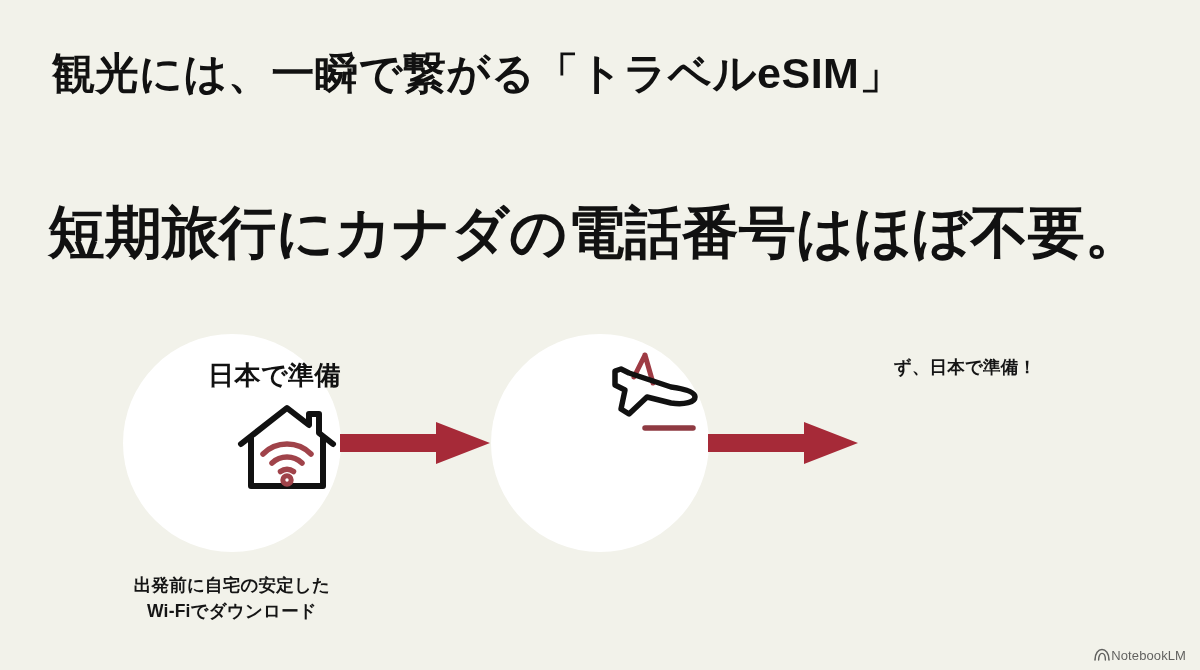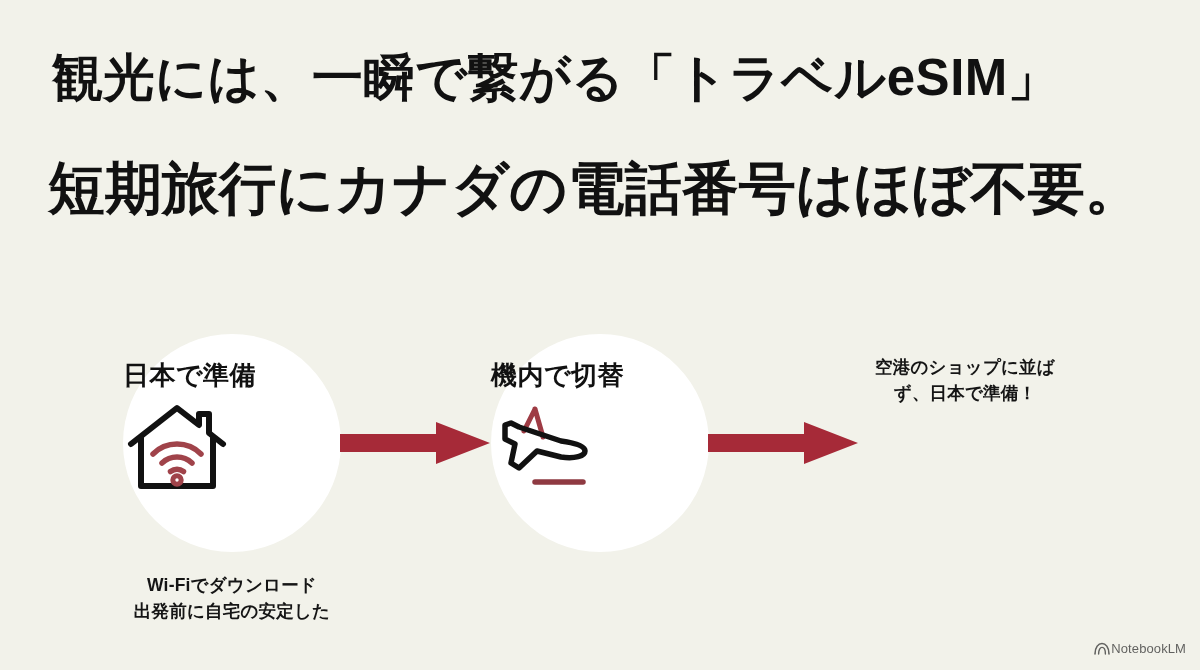--- a/index.html
+++ b/index.html
@@ -20,41 +20,42 @@
     position: relative;
     width: 1200px;
     height: 670px;
   }
 
   
   .title-line {
     position: absolute;
     left: 52px;
     top: 48px;
-    font-size: 51px;
+    font-size: 43px;
     font-weight: 700;
     letter-spacing: 0.5px;
     line-height: 1.18;
     white-space: nowrap;
     color: #111111;
   }
 
   .headline {
     position: absolute;
     left: 48px;
     top: 148px;
     font-size: 57px;
     font-weight: 700;
     line-height: 1.42;
     letter-spacing: 0px;
     color: #111111;
   }
   .headline .hl-row {
     white-space: nowrap;
     display: block;
+    margin-top: 44px;
   }
 
   
   .steps {
     position: absolute;
     left: 0;
     top: 334px;
     width: 1200px;
     height: 290px;
   }
@@ -71,21 +72,21 @@
 
   .circle {
     width: 218px;
     height: 218px;
     border-radius: 50%;
     background: #ffffff;
     margin: 0 auto;
     position: relative;
     display: flex;
     flex-direction: column;
-    align-items: flex-start;
+    align-items: flex-end;
     justify-content: flex-start;
     box-shadow: 0 0 0 0 rgba(0,0,0,0);
   }
 
   .circle-label {
     margin-top: 28px;
     font-size: 26px;
     font-weight: 700;
     letter-spacing: 0.5px;
     color: #111111;
@@ -120,23 +121,22 @@
     height: 42px;
   }
   .arrow-1 { left: 340px; }
   .arrow-2 { left: 708px; }
   .arrow svg { display: block; }
 
   
   .watermark {
     position: absolute;
     right: 14px;
-    bottom: 14px;
+    bottom: 7px;
     display: flex;
-    align-items: center;
     gap: 1px;
     opacity: 0.72;
   }
   .watermark-text {
     font-size: 13px;
     font-weight: 400;
     color: #2a2a2a;
     letter-spacing: 0.1px;
   }
   .watermark svg { display: block; }
@@ -164,45 +164,43 @@
             <path d="M14 36 L14 84 L86 84 L86 36" fill="none" stroke="#111111" stroke-width="6" stroke-linecap="round" stroke-linejoin="round"></path>
 
             <path d="M26 52 A34 34 0 0 1 74 52" fill="none" stroke="#a0434a" stroke-width="5.5" stroke-linecap="round"></path>
             <path d="M35 61 A22 22 0 0 1 65 61" fill="none" stroke="#a0434a" stroke-width="5.5" stroke-linecap="round"></path>
             <path d="M43.5 69.5 A11 11 0 0 1 56.5 69.5" fill="none" stroke="#a0434a" stroke-width="5.5" stroke-linecap="round"></path>
             <circle cx="50" cy="78" r="4.2" fill="none" stroke="#a0434a" stroke-width="5"></circle>
           </svg>
         </div>
       </div>
       <div class="caption">
+        <span>出発前に自宅の安定した</span>
         <span>Wi-Fiでダウンロード</span>
-        <span>出発前に自宅の安定した</span>
       </div>
     </div>
 
     <div class="step step-2">
       <div class="circle">
-        <div class="circle-label">機内で切替</div>
         <div class="circle-icon">
           <svg width="108" height="90" viewBox="0 0 108 90">
 
             <path d="M44 8 L33 30 M44 8 L52 36" fill="none" stroke="#9e3b44" stroke-width="5" stroke-linecap="round" stroke-linejoin="round"></path>
 
             <path d="M14 24 L14 38 L24 43 L20 62 L28 67 L46 50 L70 56
                      C84 58 94 55 94 50 C94 45 84 42 70 40 L28 26 L20 22 Z" fill="none" stroke="#111111" stroke-width="5.5" stroke-linecap="round" stroke-linejoin="round"></path>
 
             <line x1="44" y1="81" x2="92" y2="81" stroke="#8f3a42" stroke-width="5.5" stroke-linecap="round"></line>
           </svg>
         </div>
       </div>
     </div>
 
     <div class="step step-3">
       <div class="caption">
-        <span>空港のショップに並ば</span>
         <span>ず、日本で準備！</span>
       </div>
     </div>
   </div>
 
   <div class="arrow arrow-1">
     <svg width="150" height="42" viewBox="0 0 150 42">
       <path d="M0 12 L96 12 L96 0 L150 21 L96 42 L96 30 L0 30 Z" fill="#a62a38"></path>
     </svg>
   </div>

